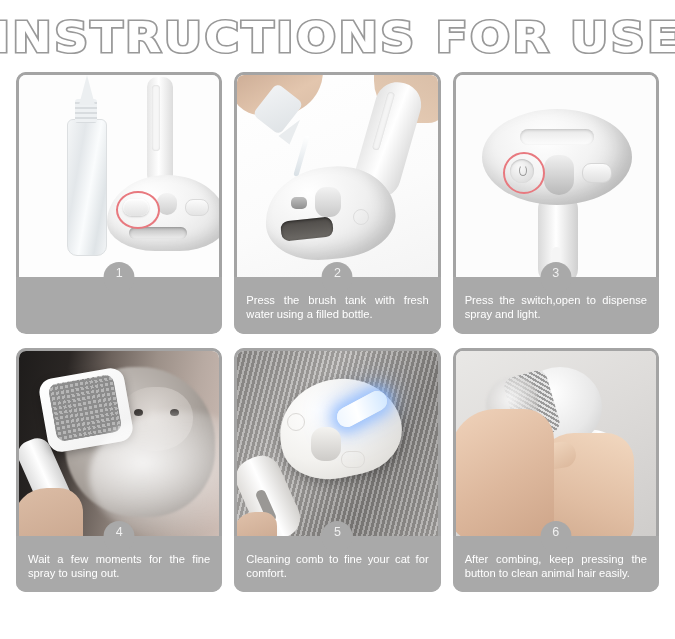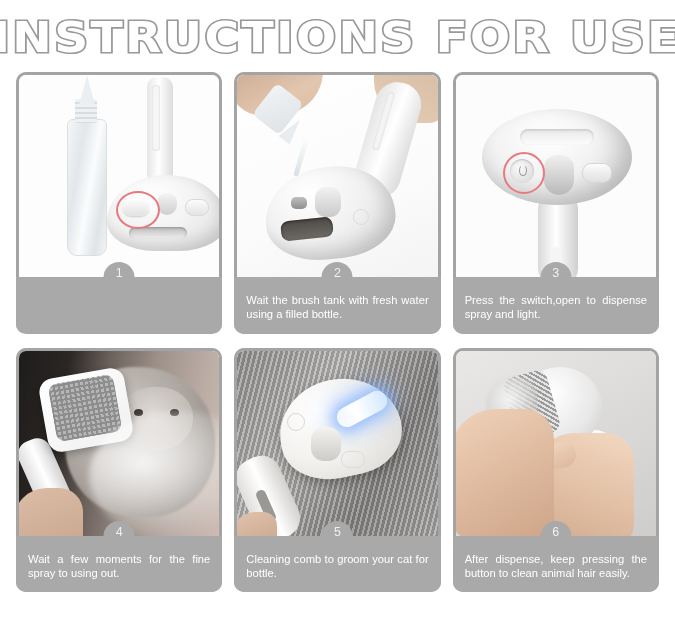--- a/index.html
+++ b/index.html
@@ -488,21 +488,21 @@
             <div class="p2-stream"></div>
             <div class="p2-body"></div>
             <div class="p2-port"></div>
             <div class="p2-knob"></div>
             <div class="p2-window"></div>
             <div class="p2-pwr"></div>
           </div>
         </div>
         <div class="caption">
           <div class="badge">2</div>
-          <span class="ctext">Wait the brush tank with fresh water using a filled bottle.</span>
+          <span class="ctext">Press the brush tank with fresh water using a filled bottle.</span>
         </div>
       </div>
 
       <div class="card framed">
         <div class="photo">
           <div class="scene">
             <div class="p3-bg"></div>
             <div class="p3-handle"></div>
             <div class="p3-hslot"></div>
             <div class="p3-head"></div>
@@ -553,39 +553,39 @@
             <div class="p5-body"></div>
             <div class="p5-led"></div>
             <div class="p5-pwr"></div>
             <div class="p5-knob"></div>
             <div class="p5-btn"></div>
             <div class="p5-finger"></div>
           </div>
         </div>
         <div class="caption">
           <div class="badge">5</div>
-          <span class="ctext">Cleaning comb to groom your cat for bottle.</span>
+          <span class="ctext">Cleaning comb to fine your cat for comfort.</span>
         </div>
       </div>
 
       <div class="card framed">
         <div class="photo">
           <div class="scene">
             <div class="p6-bg"></div>
             <div class="p6-handle"></div>
             <div class="p6-hslot"></div>
             <div class="p6-head"></div>
             <div class="p6-pad"></div>
             <div class="p6-hair"></div>
             <div class="p6-handR"></div>
             <div class="p6-thumb"></div>
             <div class="p6-handL"></div>
           </div>
         </div>
         <div class="caption">
           <div class="badge">6</div>
-          <span class="ctext">After dispense, keep pressing the button to clean animal hair easily.</span>
+          <span class="ctext">After combing, keep pressing the button to clean animal hair easily.</span>
         </div>
       </div>
 
     </div>
   </div>
 </div>
 
 </body></html>

